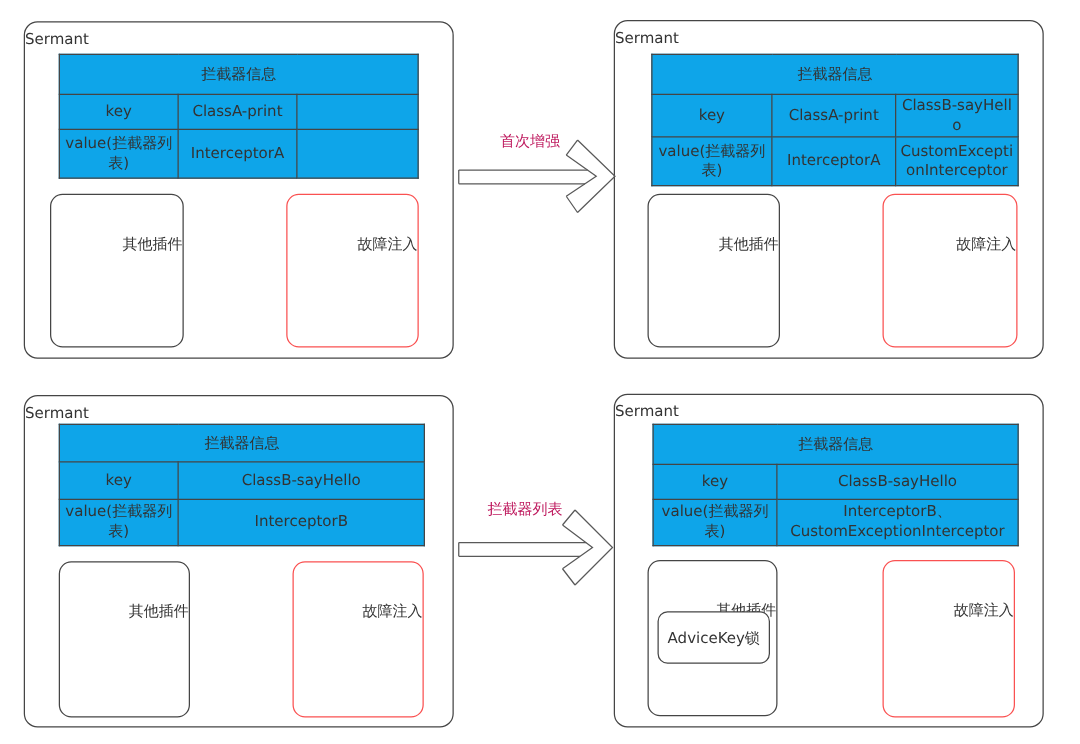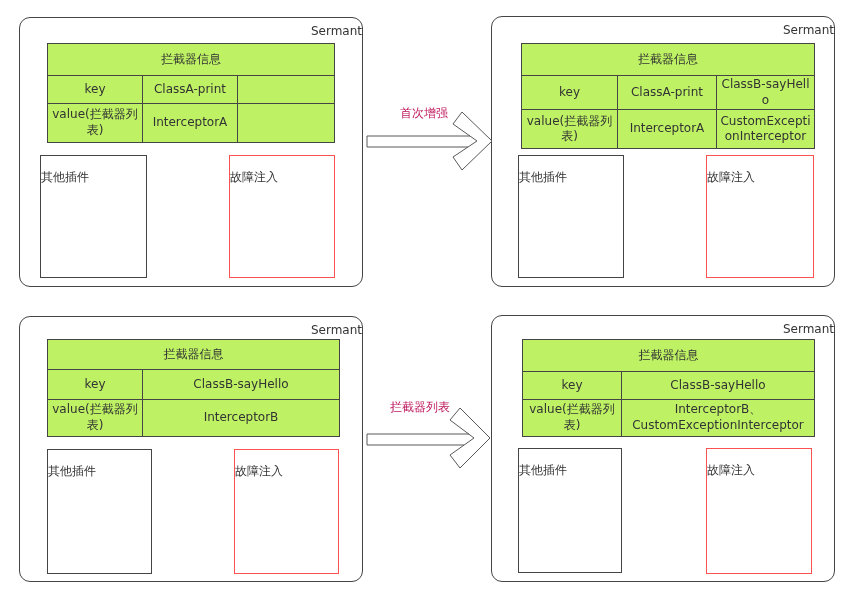--- a/index.html
+++ b/index.html
@@ -6,35 +6,35 @@
   .canvas{
     position:relative;width:864px;height:595px;background:#ffffff;
     font-family:"DejaVu Sans","Liberation Sans",sans-serif;color:#333333;
     overflow:hidden;
   }
   .panel{
     position:absolute;border:1px solid #454545;border-radius:11px;
     background:#ffffff;box-sizing:border-box;
   }
   .panel-title{
-    text-align:right;font-size:12px;padding-top:6px;color:#333333;
+    text-align:left;font-size:12px;padding-top:6px;color:#333333;
   }
   table.itable{
     position:absolute;border-collapse:collapse;table-layout:fixed;
-    background:#bef264;
+    background:#0ea5e9;
   }
   table.itable td{
     border:1px solid #454545;text-align:center;vertical-align:middle;
     font-size:12px;color:#333333;padding:1px 3px;
     word-break:break-all;white-space:pre-line;line-height:1.3;
   }
   .plugin-box{
-    position:absolute;border:1px solid #454545;border-radius:0;
-    box-sizing:border-box;text-align:left;font-size:12px;
-    padding-top:13px;background:#ffffff;
+    position:absolute;border:1px solid #454545;border-radius:10px;
+    box-sizing:border-box;text-align:right;font-size:12px;
+    padding-top:31px;background:#ffffff;
   }
   .plugin-box.fault{border-color:#fa5151;}
   .advice-box{
     position:absolute;border:1px solid #454545;border-radius:8px;
     box-sizing:border-box;display:flex;align-items:center;justify-content:center;
     font-size:12px;background:#ffffff;
   }
   .arrow-svg{position:absolute;}
   .arrow-svg path{stroke:#595959;stroke-width:1;fill:none;}
   .arrow-label{
@@ -157,20 +157,23 @@
         </tr>
         <tr style="height:37px">
           <td>value(拦截器列表)</td>
           <td>InterceptorB、
 CustomExceptionInterceptor</td>
         </tr>
       </tbody>
     </table>
     <div class="plugin-box" style="left:26px;top:132px;width:104px;height:125px">
       <span>其他插件</span>
+      <div class="advice-box" style="left:7px;top:40px;width:90px;height:42px">
+        <span>AdviceKey锁</span>
+      </div>
     </div>
     <div class="plugin-box fault" style="left:214px;top:132px;width:106px;height:126px">
       <span>故障注入</span>
     </div>
   </div>
 
   <svg class="arrow-svg" style="left:364px;top:104px" width="132" height="72" viewBox="0 0 132 72">
     <path d="M3 32 H106 M3 43 H104 M3 32 V43"></path>
     <path d="M98 8 L128 37 L98 66 M89 20 L113 37 L89 53 M98 8 L89 20 M98 66 L89 53"></path>
   </svg>

